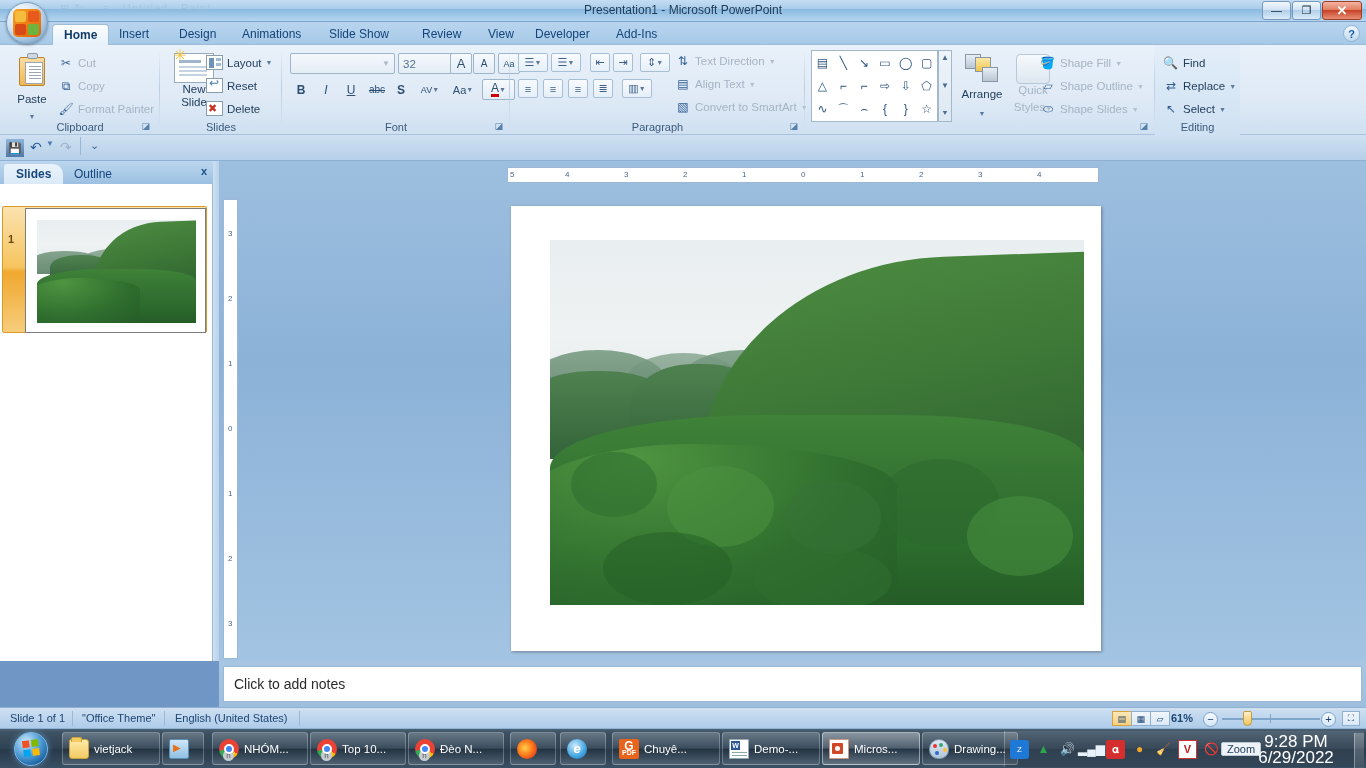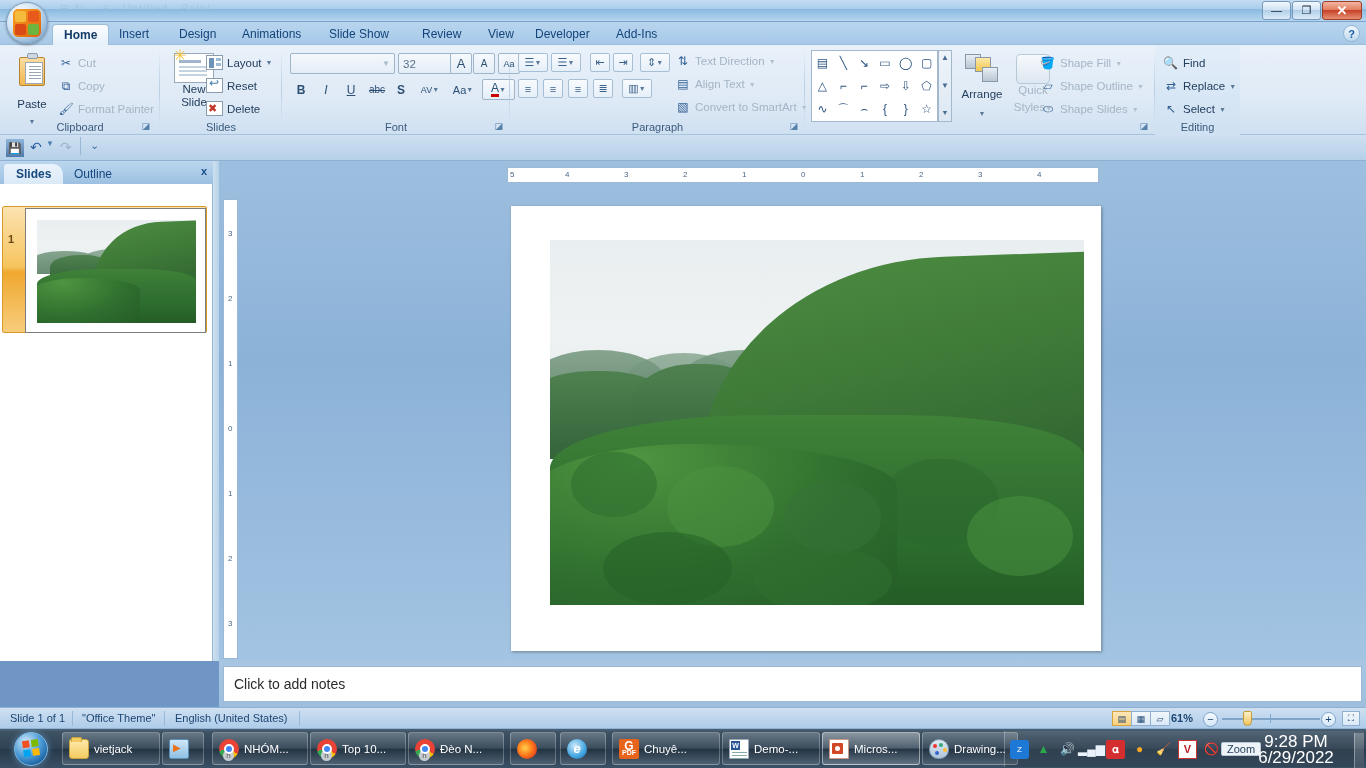--- a/index.html
+++ b/index.html
@@ -132,21 +132,21 @@
     background: #fff; border: 1px solid #9aa6b4;
   }
   .clip-page::before {
     content:''; position:absolute; left:3px; top:3px; width:12px; height:1px;
     background:#9aa6b4; box-shadow:0 3px 0 #9aa6b4, 0 6px 0 #9aa6b4, 0 9px 0 #9aa6b4, 0 12px 0 #9aa6b4;
   }
   .clip-clasp {
     position:absolute; left:11px; top:0px; width:11px; height:6px;
     background:#cfd8e2; border:1px solid #8c99a8; border-radius:2px;
   }
-  #paste-btn .plbl { font-size: 11.5px; color:#24405e; display:block; margin-top:11px; }
+  #paste-btn .plbl { font-size: 11.5px; color:#24405e; display:block; margin-top:6px; }
 
   
   #newslide-btn {
     position: absolute; left: 4px; top: 6px; width: 60px; height: 76px; text-align:center;
   }
   .slide-ico {
     width: 40px; height: 30px; margin: 2px auto 0; position: relative;
     background: #fff; border: 1px solid #9aaabb;
   }
   .slide-ico .bar { position:absolute; left:4px; top:6px; width:22px; height:3px; background:#9fb6cc; }
@@ -436,20 +436,21 @@
   #zoom-tray-btn {
     padding:0 5px; background:#eef3f8; border:1px solid #b9c9d8;
     border-radius:2px; font-size:11px; color:#24405e;
   }
 </style>
 </head>
 <body>
 
 <div id="titlebar">
   <div class="ghost">⊞ ↻ ⌄ ≡ ⋅ Untitled - Paint</div>
+  <div id="title-text">Presentation1 - Microsoft PowerPoint</div>
   <div class="wbtn" id="btn-min">
     <span class="wglyph">—</span>
   </div>
   <div class="wbtn" id="btn-restore">
     <span class="wglyph">❐</span>
   </div>
   <div class="wbtn" id="btn-close">
     <span class="wglyph">✕</span>
   </div>
 </div>

